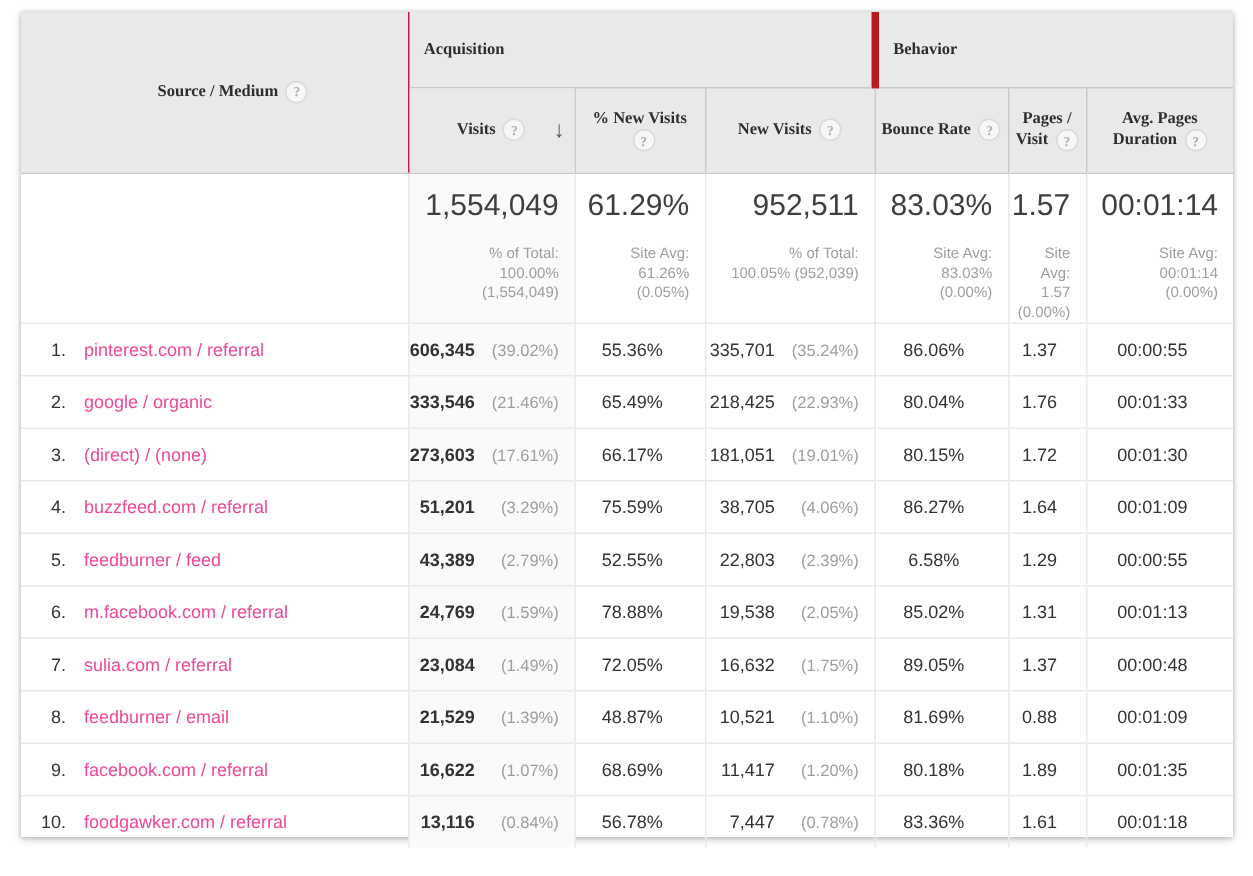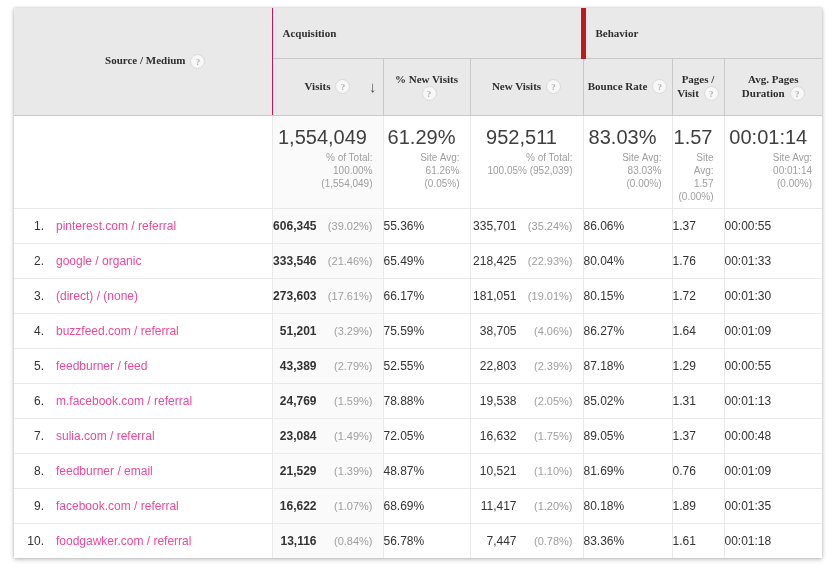--- a/index.html
+++ b/index.html
@@ -31,34 +31,34 @@
     color:#555; font-size:15px; font-weight:bold; }
   .help { display:inline-flex; align-items:center; justify-content:center;
     width:15px; height:15px; border-radius:50%; background:#f7f7f7;
     border:1px solid #dadada; color:#b0b0b0; font-size:9px; font-weight:bold;
     margin-left:5px; vertical-align:middle; cursor:pointer; }
 
   tr.summary { height:93px; }
   tr.summary td { vertical-align:top; text-align:right; padding:9px 10px 0 0;
     background:#ffffff; }
   tr.summary td + td { border-left:1px solid #e9e9e9; }
-  .big { font-size:20px; color:#3f3f3f; line-height:24px;text-align:center; }
+  .big { font-size:20px; color:#3f3f3f; line-height:24px; }
   .sub { font-size:10px; color:#9e9e9e; line-height:13px; white-space:pre-line;
-    margin-top:2px; }
+    margin-top:14px; }
   .bg-sorted { background:#fafafa !important; }
 
   tr.data-row { height:35px; }
   tr.data-row td { border-top:1px solid #e9e9e9; font-size:12px; color:#333;
     vertical-align:middle; }
   tr.data-row td + td { border-left:1px solid #e9e9e9; }
   td.c-source { text-align:left; }
   .rank { display:inline-block; width:30px; text-align:right; margin-right:12px;
     color:#333; }
   a.src-link { color:#ec4899; text-decoration:none; cursor:pointer; }
-  td.c-right { text-align:left; padding-right:10px;margin-left:18px; }
+  td.c-right { text-align:center; padding-right:10px;margin-left:18px; }
   td.numcell { text-align:right; padding-right:10px; }
   .num { display:inline-block; }
   .num.bold { font-weight:bold;text-align:right; }
   .pct { display:inline-block; width:56px; font-size:11px;
     color:#9e9e9e; }
 </style>
 </head>
 <body>
 
 <div class="sheet">
@@ -180,21 +180,21 @@
           <td class="numcell"><span class="num">38,705</span><span class="pct">(4.06%)</span></td>
           <td class="c-right">86.27%</td>
           <td class="c-right">1.64</td>
           <td class="c-right">00:01:09</td>
         </tr>
         <tr class="data-row">
           <td class="c-source"><span class="rank">5.</span><a class="src-link">feedburner / feed</a></td>
           <td class="numcell bg-sorted"><span class="num bold">43,389</span><span class="pct">(2.79%)</span></td>
           <td class="c-right">52.55%</td>
           <td class="numcell"><span class="num">22,803</span><span class="pct">(2.39%)</span></td>
-          <td class="c-right">87.18%</td>
+          <td class="c-right">6.58%</td>
           <td class="c-right">1.29</td>
           <td class="c-right">00:00:55</td>
         </tr>
         <tr class="data-row">
           <td class="c-source"><span class="rank">6.</span><a class="src-link">m.facebook.com / referral</a></td>
           <td class="numcell bg-sorted"><span class="num bold">24,769</span><span class="pct">(1.59%)</span></td>
           <td class="c-right">78.88%</td>
           <td class="numcell"><span class="num">19,538</span><span class="pct">(2.05%)</span></td>
           <td class="c-right">85.02%</td>
           <td class="c-right">1.31</td>
@@ -208,21 +208,21 @@
           <td class="c-right">89.05%</td>
           <td class="c-right">1.37</td>
           <td class="c-right">00:00:48</td>
         </tr>
         <tr class="data-row">
           <td class="c-source"><span class="rank">8.</span><a class="src-link">feedburner / email</a></td>
           <td class="numcell bg-sorted"><span class="num bold">21,529</span><span class="pct">(1.39%)</span></td>
           <td class="c-right">48.87%</td>
           <td class="numcell"><span class="num">10,521</span><span class="pct">(1.10%)</span></td>
           <td class="c-right">81.69%</td>
-          <td class="c-right">0.76</td>
+          <td class="c-right">0.88</td>
           <td class="c-right">00:01:09</td>
         </tr>
         <tr class="data-row">
           <td class="c-source"><span class="rank">9.</span><a class="src-link">facebook.com / referral</a></td>
           <td class="numcell bg-sorted"><span class="num bold">16,622</span><span class="pct">(1.07%)</span></td>
           <td class="c-right">68.69%</td>
           <td class="numcell"><span class="num">11,417</span><span class="pct">(1.20%)</span></td>
           <td class="c-right">80.18%</td>
           <td class="c-right">1.89</td>
           <td class="c-right">00:01:35</td>

